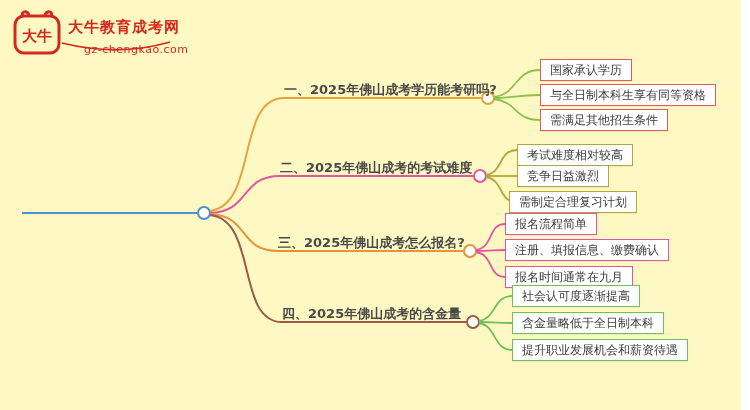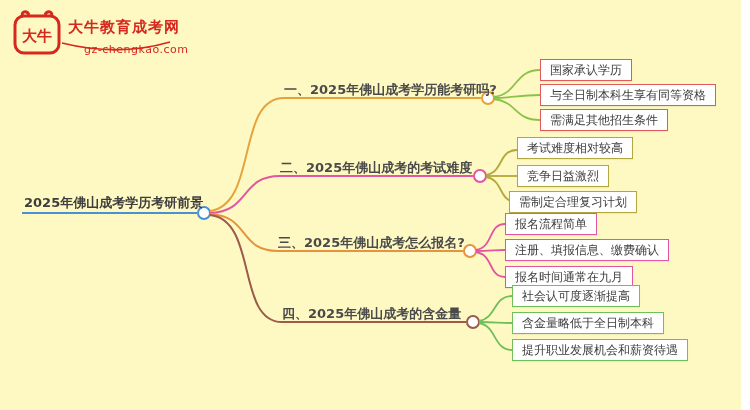--- a/index.html
+++ b/index.html
@@ -34,21 +34,21 @@
     border:1.6px solid #999; border-radius:0;
     padding:2px 9px; font-size:12px; line-height:16px;
     color:#3d3d3d; white-space:nowrap;
     box-shadow:0 1px 1px rgba(0,0,0,0.05);
   }
   
   .b1-1 { left:540px; top:59px; }
   .b1-2 { left:540px; top:84px; }
   .b1-3 { left:540px; top:109px; }
   
-  .b2-1 { left:517px; top:137px; }
+  .b2-1 { left:517px; top:144px; }
   .b2-2 { left:517px; top:165px; }
   .b2-3 { left:509px; top:191px; }
   
   .b3-1 { left:505px; top:213px; }
   .b3-2 { left:505px; top:239px; }
   .b3-3 { left:505px; top:266px; }
   
   .b4-1 { left:512px; top:285px; }
   .b4-2 { left:512px; top:312px; }
   .b4-3 { left:512px; top:339px; }
@@ -97,21 +97,20 @@
       <path d="M39,7 C42,1 35,0 33,5" fill="none" stroke-width="3" stroke="#d5281e"></path>
       <rect x="3" y="6" width="44" height="37" rx="9" fill="none" stroke-width="3" stroke="#d5281e"></rect>
       <text x="25" y="31" text-anchor="middle" font-size="15" font-weight="bold" fill="#d5281e">大牛</text>
     </svg>
     <div class="logo-text">
       <div class="brand-title">大牛教育成考网</div>
       <div class="brand-url">gz-chengkao.com</div>
     </div>
   </div>
 
-  <div class="root-label">2025年佛山成考学历考研前景</div>
 
   <div class="branch-label bl-1">一、2025年佛山成考学历能考研吗?</div>
   <div class="branch-label bl-2">二、2025年佛山成考的考试难度</div>
   <div class="branch-label bl-3">三、2025年佛山成考怎么报名?</div>
   <div class="branch-label bl-4">四、2025年佛山成考的含金量</div>
 
   <div class="node-box b1-1" style="border-color: rgb(224, 92, 92);">国家承认学历</div>
   <div class="node-box b1-2" style="border-color: rgb(224, 92, 92);">与全日制本科生享有同等资格</div>
   <div class="node-box b1-3" style="border-color: rgb(224, 92, 92);">需满足其他招生条件</div>
 

